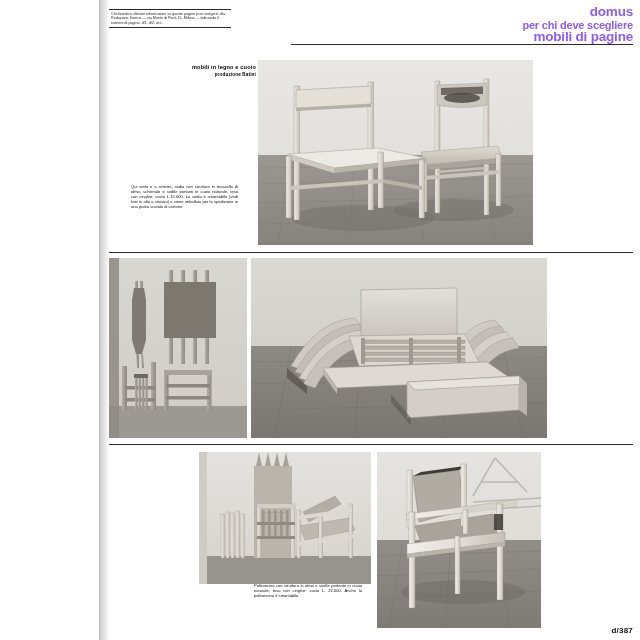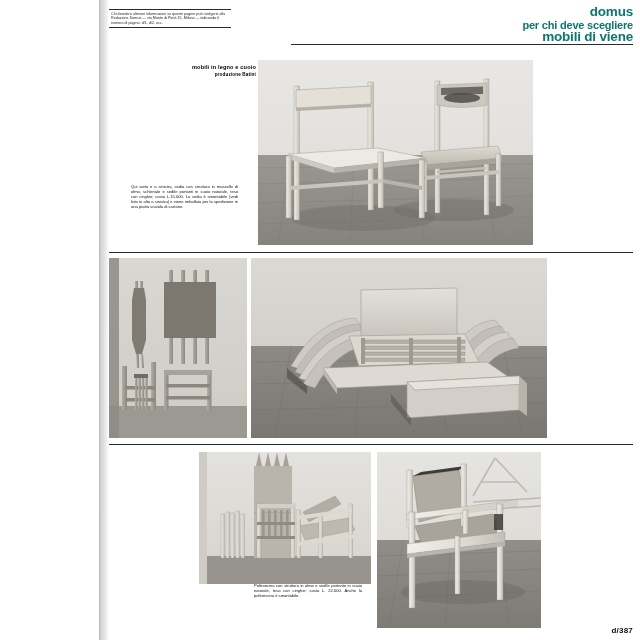--- a/index.html
+++ b/index.html
@@ -38,21 +38,21 @@
     line-height:4.4px;
     letter-spacing:0.05px;
     color:#1a1a1a;
     font-family:"Liberation Sans", sans-serif;
   }
   .masthead{
     position:absolute;right:0;top:0;text-align:right;
     font-weight:bold;
     font-family:"Liberation Sans", sans-serif;
     line-height:12.5px;
-    color:#0f766e;
+    color:#8b5cf6;
   }
   .masthead .l1{font-size:13.5px;letter-spacing:-0.2px;}
   .masthead .l2{font-size:11px;letter-spacing:-0.2px;}
   .masthead .l3{font-size:13.5px;letter-spacing:-0.2px;}
 
   .rule{position:absolute;background:#2b2b2b;height:1px;}
 
   
   .photo{position:absolute;overflow:hidden;background:#bdbdbd;}
   .cap{
@@ -89,21 +89,21 @@
 
   <div class="header">
 
     <div class="infobox">
       <p>Chi desidera ulteriori informazioni su queste pagine può rivolgersi alla Redazione Domus — via Monte di Pietà 15, Milano — indicando il numero di pagina: d/1, d/2, ecc.</p>
     </div>
 
     <div class="masthead">
       <div class="l1">domus</div>
       <div class="l2">per chi deve scegliere</div>
-      <div class="l3">mobili di viene</div>
+      <div class="l3">mobili di pagine</div>
     </div>
   </div>
 
   <div class="rule" style="left:291px;top:44px;width:342px;height:1.4px;"></div>
 
   <div class="label" style="left:152px;top:64px;width:104px;text-align:right;">
     <span>mobili in legno e cuoio</span>
     <span class="sub">produzione Batini</span>
   </div>
 

